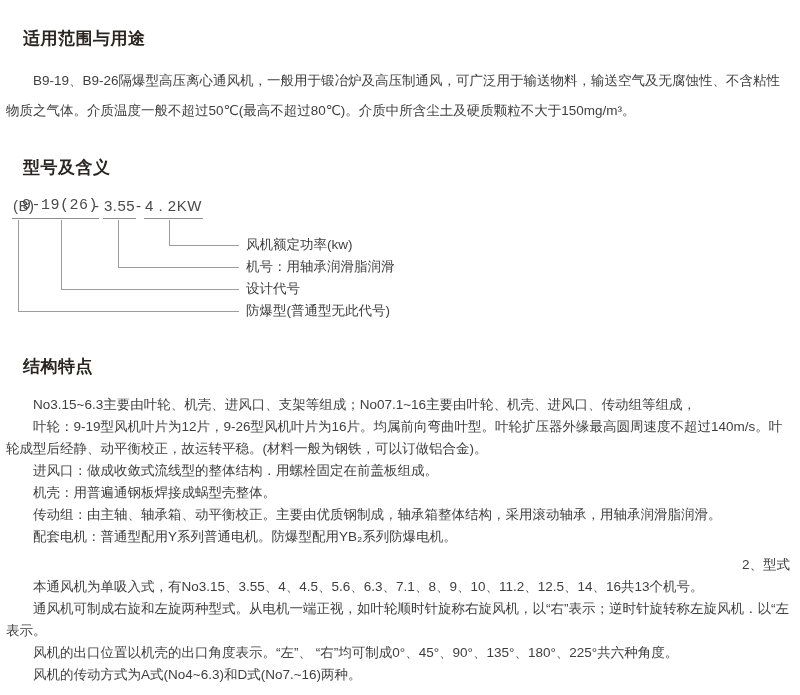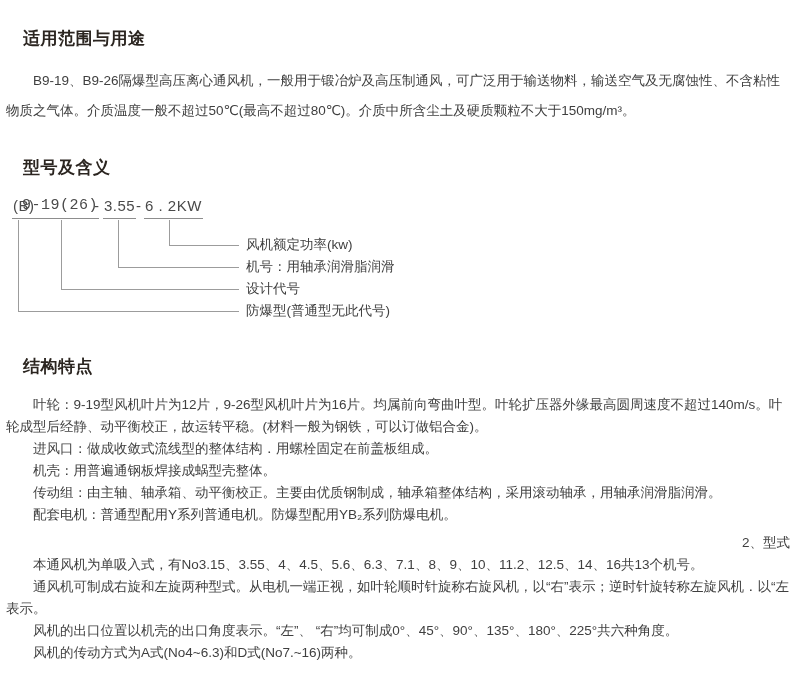--- a/index.html
+++ b/index.html
@@ -90,40 +90,41 @@
 
   <h1 class="sec-title model-title">型号及含义</h1>
 
   <div class="model-diagram">
 
     <span class="code-seg" style="left:6px;">(B)</span>
     <span class="code-seg" style="left:15px;font-family:Liberation Mono, monospace;">9-19(26)</span>
     <span class="code-sep" style="left:88px;">-</span>
     <span class="code-seg" style="left:97px;">3.55</span>
     <span class="code-sep" style="left:130px;">-</span>
-    <span class="code-seg" style="left:138px;">6 . 2KW</span>
+    <span class="code-seg" style="left:138px;">4 . 2KW</span>
 
     <div class="vline" style="left:12px;  top:25px; height:91px;"></div>
     <div class="vline" style="left:55px;  top:25px; height:69px;"></div>
     <div class="vline" style="left:112px; top:25px; height:47px;"></div>
     <div class="vline" style="left:163px; top:25px; height:25px;"></div>
 
     <div class="hline" style="left:163px; top:50px;  width:70px;"></div>
     <div class="hline" style="left:112px; top:72px;  width:121px;"></div>
     <div class="hline" style="left:55px;  top:94px;  width:178px;"></div>
     <div class="hline" style="left:12px;  top:116px; width:221px;"></div>
 
     <span class="diagram-label" style="top:43px;">风机额定功率(kw)</span>
     <span class="diagram-label" style="top:65px;">机号：用轴承润滑脂润滑</span>
     <span class="diagram-label" style="top:87px;">设计代号</span>
     <span class="diagram-label" style="top:109px;">防爆型(普通型无此代号)</span>
   </div>
 
   <h1 class="sec-title structure-title">结构特点</h1>
 
+  <p class="structure-paragraph">No3.15~6.3主要由叶轮、机壳、进风口、支架等组成；No07.1~16主要由叶轮、机壳、进风口、传动组等组成，</p>
   <p class="structure-paragraph">叶轮：9-19型风机叶片为12片，9-26型风机叶片为16片。均属前向弯曲叶型。叶轮扩压器外缘最高圆周速度不超过140m/s。叶轮成型后经静、动平衡校正，故运转平稳。(材料一般为钢铁，可以订做铝合金)。</p>
   <p class="structure-paragraph">进风口：做成收敛式流线型的整体结构．用螺栓固定在前盖板组成。</p>
   <p class="structure-paragraph">机壳：用普遍通钢板焊接成蜗型壳整体。</p>
   <p class="structure-paragraph">传动组：由主轴、轴承箱、动平衡校正。主要由优质钢制成，轴承箱整体结构，采用滚动轴承，用轴承润滑脂润滑。</p>
   <p class="structure-paragraph">配套电机：普通型配用Y系列普通电机。防爆型配用YB₂系列防爆电机。</p>
 
   <div class="list-heading" style="margin-top:6px;text-align:right;">2、型式</div>
   <p class="structure-paragraph">本通风机为单吸入式，有No3.15、3.55、4、4.5、5.6、6.3、7.1、8、9、10、11.2、12.5、14、16共13个机号。</p>
   <p class="structure-paragraph">通风机可制成右旋和左旋两种型式。从电机一端正视，如叶轮顺时针旋称右旋风机，以“右”表示；逆时针旋转称左旋风机．以“左表示。</p>
   <p class="structure-paragraph">风机的出口位置以机壳的出口角度表示。“左”、 “右”均可制成0°、45°、90°、135°、180°、225°共六种角度。</p>

